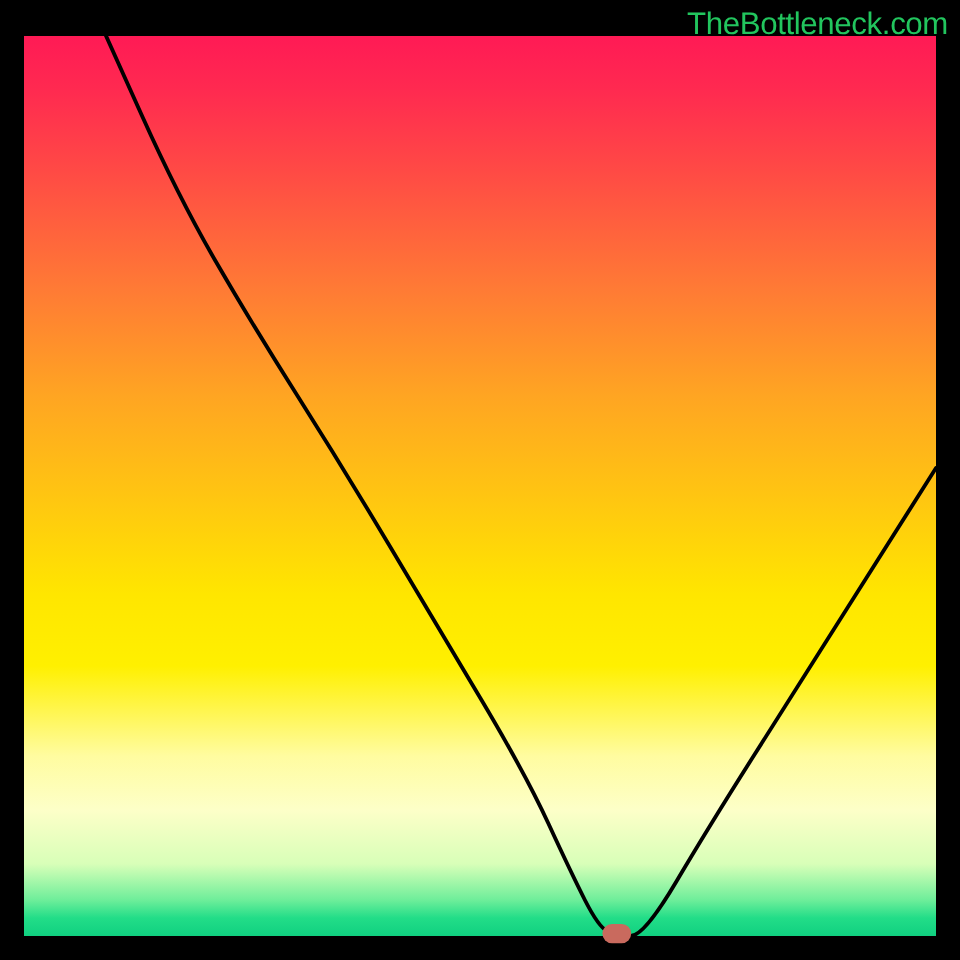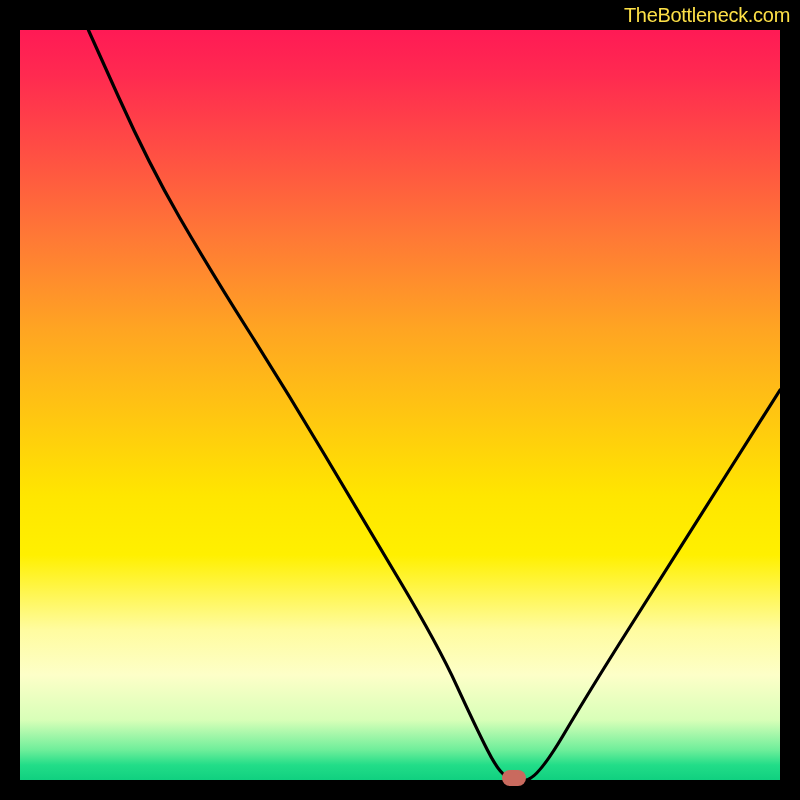--- a/index.html
+++ b/index.html
@@ -35,23 +35,23 @@
       #d8ffb8 92%,
       #6eee9a 96%,
       #22dd88 98%,
       #10d080 100%
     );
   }
   .attribution {
     position: absolute;
     top: 4px;
     right: 10px;
-    color: #fde047;
+    color: #22c55e;
     font-family: Arial, Helvetica, sans-serif;
-    font-size: 20px;
+    font-size: 26px;
     font-weight: 500;
     letter-spacing: -0.3px;
   }
   svg.curve {
     position: absolute;
     left: 0;
     top: 0;
     width: 760px;
     height: 750px;
   }

